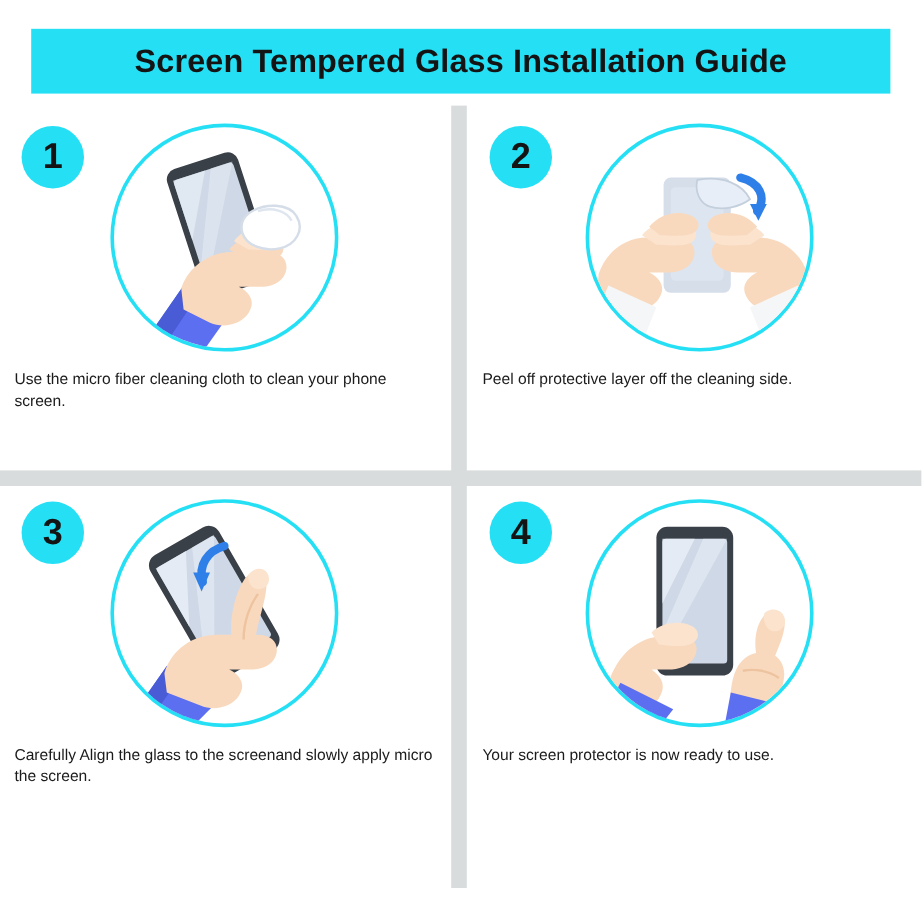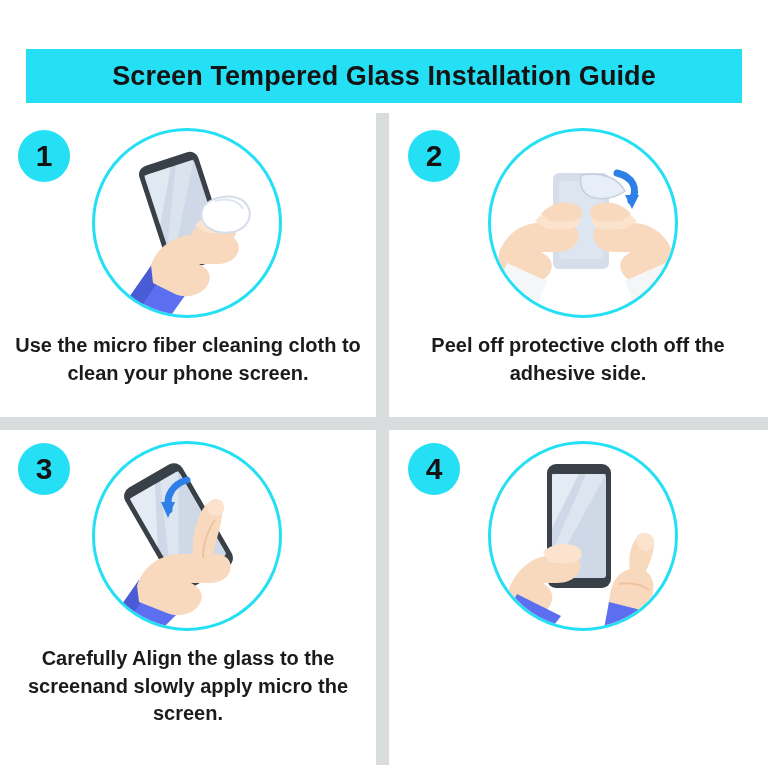--- a/index.html
+++ b/index.html
@@ -12,21 +12,20 @@
     height: 768px;
     font-family: "Liberation Sans", sans-serif;
     overflow: hidden;
   }
   .page {
     position: relative;
     width: 768px;
     height: 626px;
     background: #ffffff;
     box-sizing: border-box;
-    margin-top: 25px;
   }
 
   
   .title-bar {
     position: absolute;
     left: 26px;
     top: 24px;
     width: 716px;
     height: 54px;
     background: #25e0f5;
@@ -108,23 +107,23 @@
     overflow: hidden;
     background: #ffffff;
   }
   .ring svg { display: block; }
 
   .caption {
     position: absolute;
     left: 12px;
     top: 212px;
     width: 352px;
-    text-align: center;
-    font-size: 20px;
-    font-weight: bold;
+    text-align: left;
+    font-size: 13px;
+    font-weight: normal;
     color: #1b1b1b;
     line-height: 1.38;
   }
 </style>
 </head>
 <body>
 
 <div class="page">
 
   <div class="title-bar">
@@ -188,21 +187,21 @@
           <path d="M50 83 C58 73 72 69 83 73 C92 76 94 84 87 88 C80 92 66 90 59 90 Z" fill="#f9d9bd"></path>
           <path d="M0 170 L16 132 L56 150 L40 190 Z" fill="#f4f6f8"></path>
 
           <path d="M182 122 C176 104 160 92 142 92 L118 92 C106 92 100 100 103 109 C106 118 116 121 124 121 L140 121 C130 126 126 134 132 143 C138 152 152 156 164 151 L184 140 Z" fill="#f9d9bd"></path>
           <path d="M146 90 C138 80 122 76 110 80 C100 83 98 92 105 96 C112 100 126 98 134 98 Z" fill="#fbe3ce"></path>
           <path d="M140 83 C132 73 118 69 107 73 C98 76 96 84 103 88 C110 92 124 90 131 90 Z" fill="#f9d9bd"></path>
           <path d="M190 170 L174 132 L134 150 L150 190 Z" fill="#f4f6f8"></path>
         </svg>
       </div>
     </div>
-    <div class="caption">Peel off protective cloth off the adhesive side.</div>
+    <div class="caption">Peel off protective layer off the cleaning side.</div>
   </div>
 
   <div class="step step-3">
     <div class="badge">
       <span>3</span>
     </div>
     <div class="art">
       <div class="ring">
         <svg width="190" height="190" viewBox="0 0 190 190">
 
@@ -248,15 +247,16 @@
           <path d="M6 190 L26 150 L70 172 L56 190 Z" fill="#5b6ff0"></path>
 
           <path d="M118 188 C116 164 118 146 124 136 C130 126 142 122 152 126 C160 129 164 138 162 148 L158 168 C156 180 148 188 138 190 Z" fill="#f9d9bd"></path>
           <path d="M140 130 C136 114 140 98 148 92 C155 87 163 91 163 100 C163 110 157 122 154 130 Z" fill="#f9d9bd"></path>
           <path d="M146 92 C152 86 162 89 163 97 C164 103 159 108 153 107 C148 106 144 98 146 92 Z" fill="#fbe3ce"></path>
           <path d="M112 190 L118 158 L158 168 L152 190 Z" fill="#5b6ff0"></path>
           <path d="M128 140 C138 138 150 140 158 146" fill="none" stroke="#edc3a0" stroke-width="2"></path>
         </svg>
       </div>
     </div>
+    <div class="caption">Your screen protector is now ready to use.</div>
   </div>
 
 </div>
 
 </body></html>

